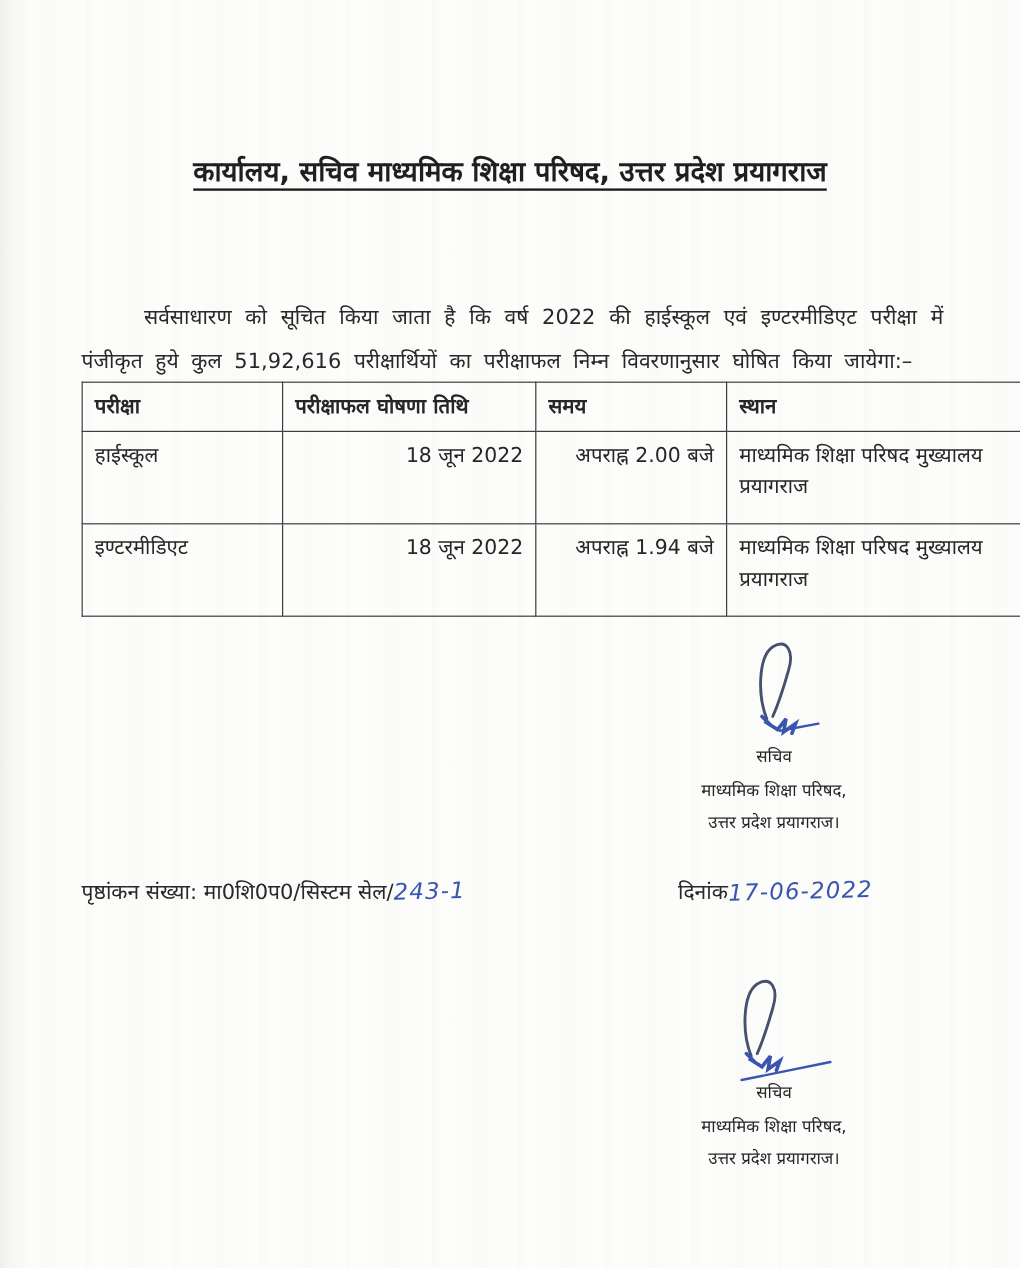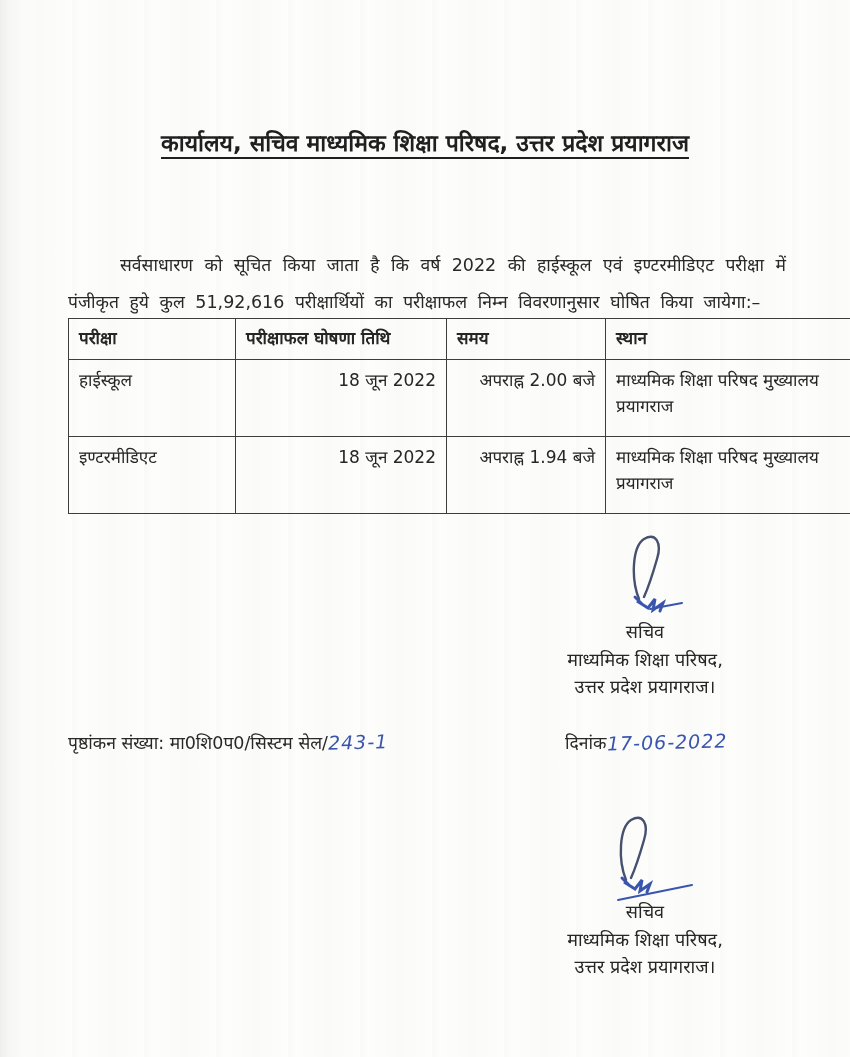--- a/index.html
+++ b/index.html
@@ -48,21 +48,21 @@
   table.sched th, table.sched td{
     border:1.6px solid #3d3d3d;
     padding:7px 10px; vertical-align:top;margin-left:30px;
   }
   table.sched th{ font-weight:bold; height:26px; text-align:left; }
   table.sched td{ height:62px; line-height:26px; }
   .c1{width:146px;} .c2{width:190px;} .c3{width:138px;} .c4{width:226px;}
   .th-date, .th-time{ text-align:right; }
   .td-date, .td-time{ text-align:right; white-space:nowrap; }
 
-  .sig-block{ position:absolute; text-align:center; font-size:18px; line-height:27.5px; color:#262626; }
+  .sig-block{ position:absolute; text-align:center; font-size:14px; line-height:27.5px; color:#262626; }
   .sig1-text{ top:618px; left:520px; width:250px; }
   .sig2-text{ top:898px; left:505px; width:280px; }
   .sig-svg{ position:absolute; }
   .sig1-svg{ top:533px; left:608px; }
   .sig2-svg{ top:812px; left:588px; }
 
   .endorse{
     position:absolute; top:730px; left:68px; width:718px;
     font-size:17.5px; color:#282828; white-space:nowrap;
   }

